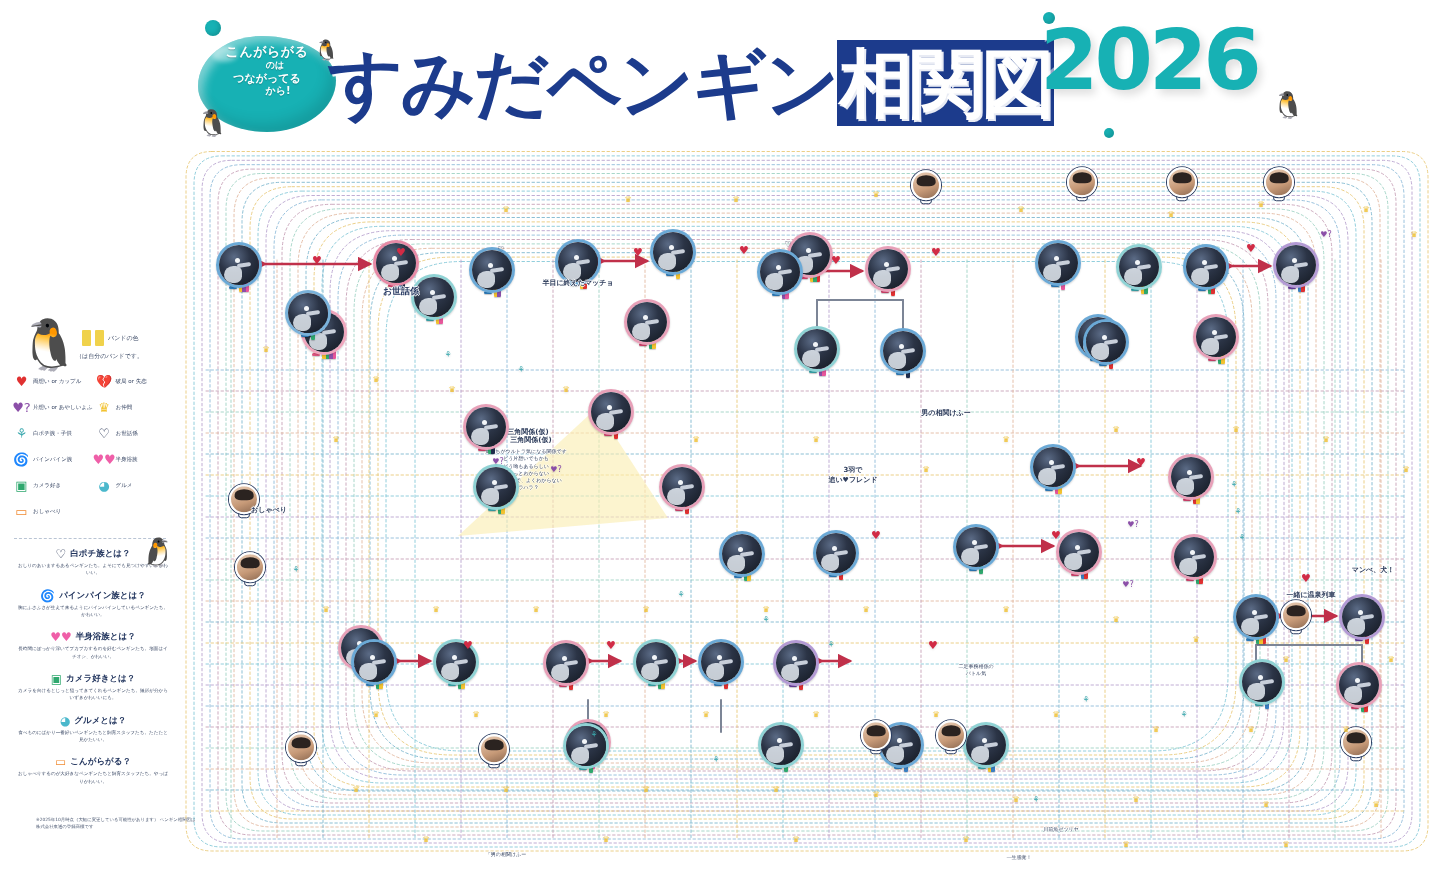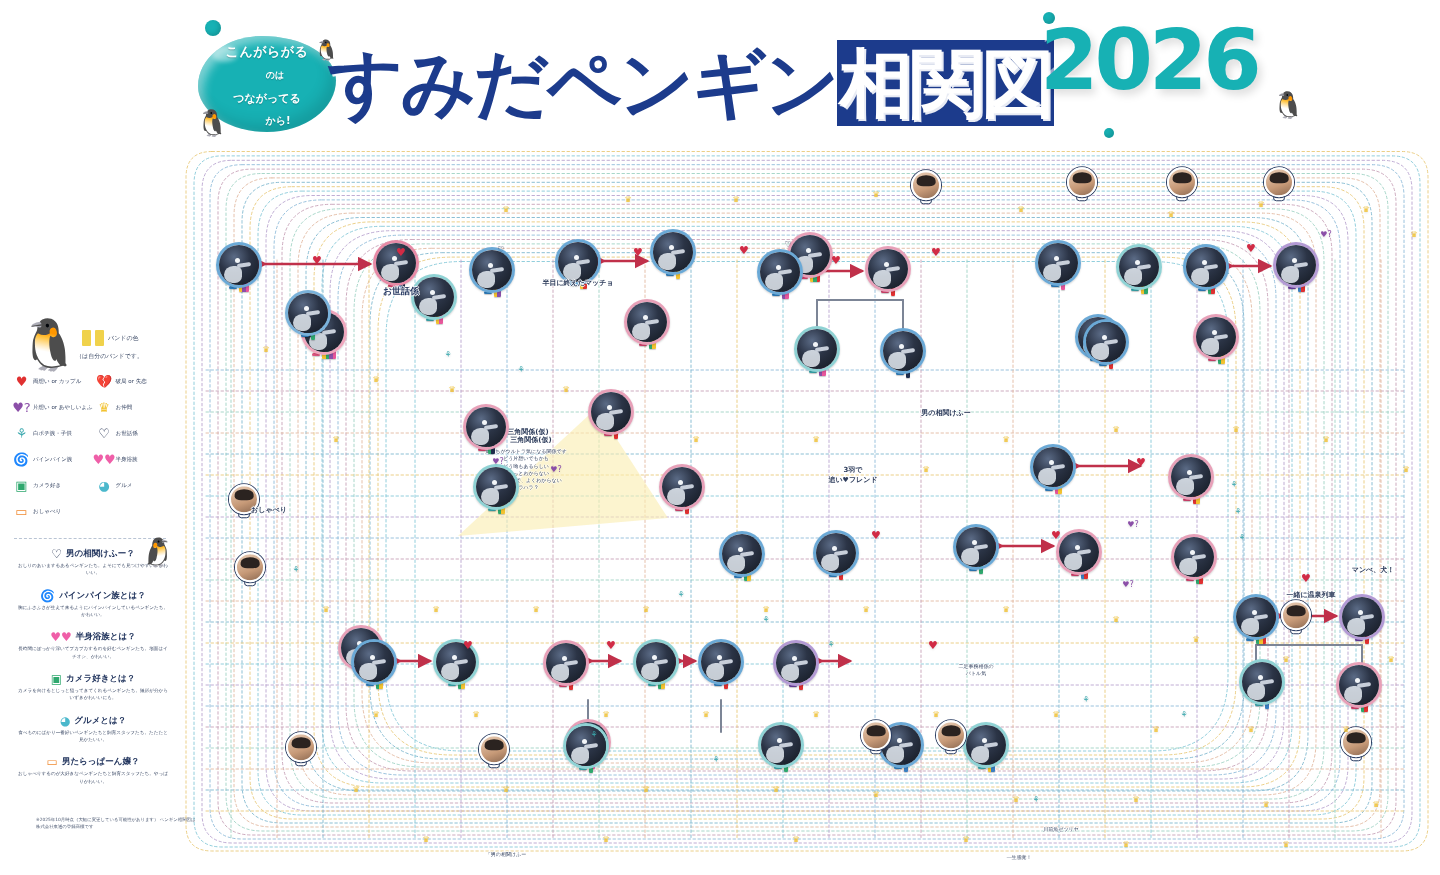--- a/index.html
+++ b/index.html
@@ -17,21 +17,21 @@
     position:absolute;left:198px;top:36px;width:138px;height:96px;
     background:#17b1b4;border-radius:46% 54% 50% 50%/52% 46% 54% 48%;
     box-shadow:inset -6px -8px 14px rgba(0,0,0,.12), inset 5px 6px 10px rgba(255,255,255,.45);
   }
   .hdr-bubble::after{
     content:"";position:absolute;left:14px;top:10px;width:26px;height:16px;
     background:rgba(255,255,255,.4);border-radius:50%;filter:blur(2px);
   }
   .hdr-bubble-txt{
     position:absolute;left:198px;top:44px;width:138px;height:84px;
-    display:flex;flex-direction:column;align-items:center;justify-content:space-between;
+    display:flex;flex-direction:column;align-items:center;justify-content:flex-start;
     color:#fff;font-weight:bold;line-height:1.25;text-align:center;
     text-shadow:0 1px 1px rgba(0,0,0,.22);
   }
   .hb1{font-size:13px;letter-spacing:.5px;}
   .hb2{font-size:9px;align-self:center;margin-left:16px;}
   .hb3{font-size:11px;}
   .hb4{font-size:10px;margin-left:22px;}
   .hdr-dot{position:absolute;width:13px;height:13px;border-radius:50%;background:#17b1b4;
     box-shadow:inset -2px -2px 4px rgba(0,0,0,.15);}
   .hdr-dot.d1{left:205px;top:20px;width:16px;height:16px;}
@@ -227,21 +227,21 @@
         </div>
       </div>
 
     <div class="side-rule"></div>
 
     <div class="faq" id="faq-list">
       <div class="faq-peng">🐧</div>
     <div class="faq-row">
           <div class="faq-head">
             <span class="faq-ico" style="color:#1f2d4d">♡</span>
-            <span class="faq-title">男の相関けふー？</span>
+            <span class="faq-title">白ポチ族とは？</span>
           </div>
           <div class="faq-body">おしりのあいまするあるペンギンたち。よそにでも見つけやすい、かわいい。</div>
         </div>
         <div class="faq-row">
           <div class="faq-head">
             <span class="faq-ico" style="color:#3a7fc1">🌀</span>
             <span class="faq-title">パインパイン族とは？</span>
           </div>
           <div class="faq-body">胸にふさふさが生えて来るようにパインパインしているペンギンたち。かわいい。</div>
         </div>
@@ -262,21 +262,21 @@
         <div class="faq-row">
           <div class="faq-head">
             <span class="faq-ico" style="color:#4bb8cc">◕</span>
             <span class="faq-title">グルメとは？</span>
           </div>
           <div class="faq-body">食べものにばかり一番好いペンギンたちと飼育スタッフたち。たたたと見かたいい。</div>
         </div>
         <div class="faq-row">
           <div class="faq-head">
             <span class="faq-ico" style="color:#f08c34">▭</span>
-            <span class="faq-title">男たらっぱーん嬢？</span>
+            <span class="faq-title">こんがらがる？</span>
           </div>
           <div class="faq-body">おしゃべりするのが大好きなペンギンたちと飼育スタッフたち。やっぱりかわいい。</div>
         </div>
       </div>
     <div class="footnote">※2025年10月時点（大幅に変更している可能性があります）
 ペンギン相関図は株式会社東通の登録商標です</div>
   </div>
 
   <div class="canvas">
 

